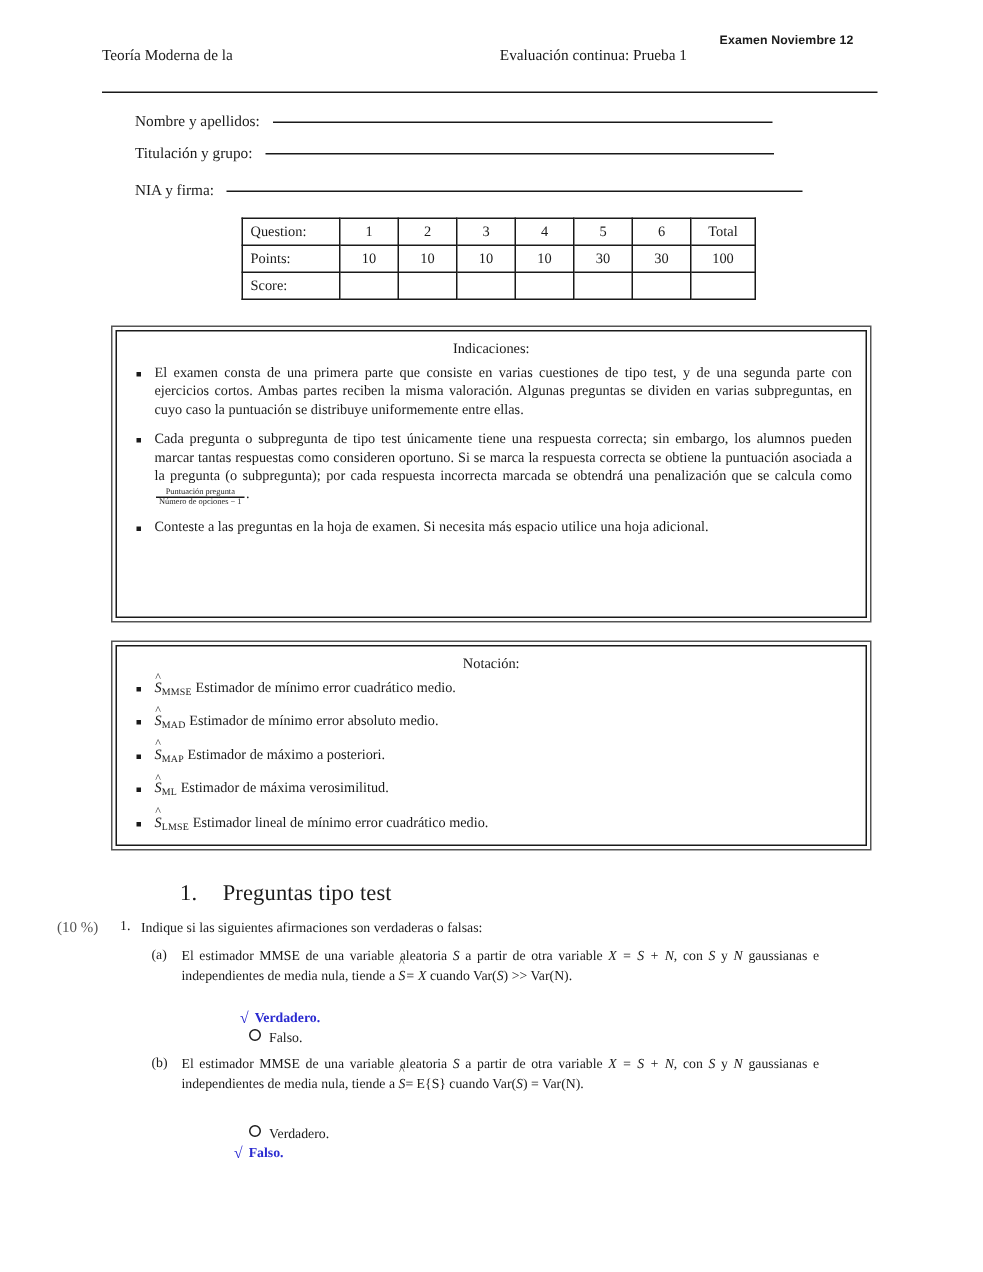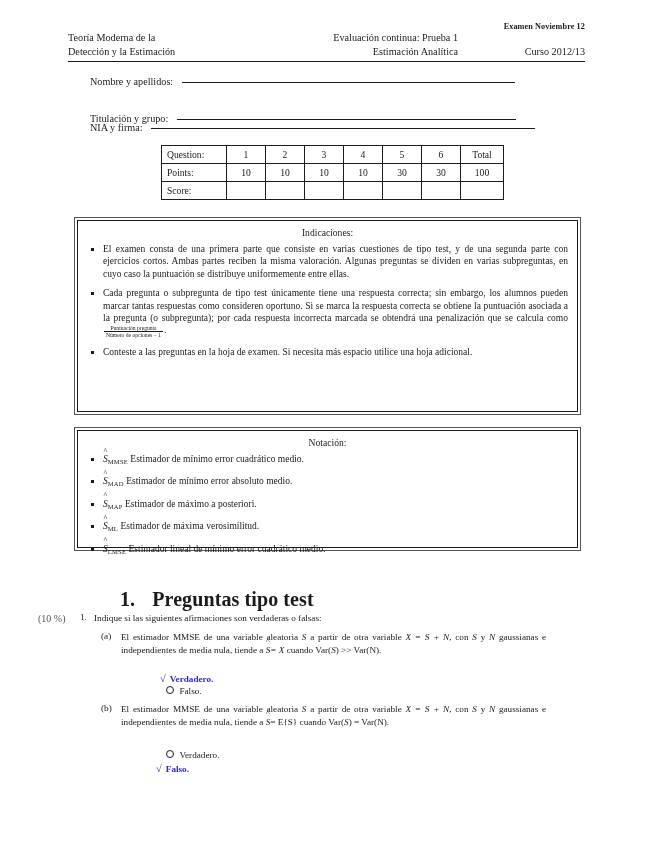--- a/index.html
+++ b/index.html
@@ -23,22 +23,22 @@
   }
 
   
   .hdr {
     position: absolute;
     left: 68px; top: 22px;
     width: 517px;
   }
   .hdr-exam {
     position: absolute;
-    right: 0; top: 0;
-    font-family: Liberation Serif, serif;
+    right: 16px; top: 0;
+    font-family: Liberation Sans, sans-serif;
     font-weight: bold;
     font-size: 8.2px;
     letter-spacing: .1px;
     white-space: nowrap;
   }
   .hdr-grid {
     position: absolute;
     left: 0; top: 9px;
     width: 517px;
     font-size: 10.2px;
@@ -168,22 +168,22 @@
     line-height: 6.6px;
     margin: 0 1px;
   }
   .frac .num { display: block; padding: 0 2px; }
   .frac .den { display: block; border-top: 0.7px solid #1a1a1a; padding: 0 2px; }
 
   
   .section-head {
     position: absolute;
     left: 120px; top: 588px;
-    font-size: 20px;
-    font-weight: bold;
+    font-size: 15px;
+    font-weight: normal;
     letter-spacing: .1px;
   }
   .section-head .num { margin-right: 17px; }
 
   .qmark {
     position: absolute;
     font-size: 10px;
     color: #555;
   }
   .qnum {
@@ -235,34 +235,29 @@
 
 <div class="page">
 
   <div class="hdr">
     <div class="hdr-exam">Examen Noviembre 12</div>
     <div class="hdr-grid">
       <div class="hdr-row">
         <span class="hdr-c1">Teoría Moderna de la</span>
         <span class="hdr-c2">Evaluación continua: Prueba 1</span>
       </div>
-      <div class="hdr-row">
-        <span class="hdr-c1">Detección y la Estimación</span>
-        <span class="hdr-c2">Estimación Analítica</span>
-        <span class="hdr-c3">Curso 2012/13</span>
-      </div>
     </div>
   </div>
   <div class="hdr-rule"></div>
 
   <div class="field" style="left:90px; top:76px;">
     <span class="lbl">Nombre y apellidos:</span>
     <span class="line" style="width:333px; margin-left:6px;"></span>
   </div>
-  <div class="field" style="left:90px; top:97px;margin-top:16px;">
+  <div class="field" style="left:90px; top:97px;">
     <span class="lbl">Titulación y grupo:</span>
     <span class="line" style="width:339px; margin-left:6px;"></span>
   </div>
   <div class="field" style="left:90px; top:122px;">
     <span class="lbl">NIA y firma:</span>
     <span class="line" style="width:384px; margin-left:6px;"></span>
   </div>
 
   <table class="score-table">
     <tbody>
@@ -309,21 +304,21 @@
         <li>
           <span>Cada pregunta o subpregunta de tipo test únicamente tiene una respuesta correcta; sin embargo, los alumnos pueden marcar tantas respuestas como consideren oportuno. Si se marca la respuesta correcta se obtiene la puntuación asociada a la pregunta (o subpregunta); por cada respuesta incorrecta marcada se obtendrá una penalización que se calcula como</span><span class="frac"><span class="num">Puntuación pregunta</span><span class="den">Número de opciones − 1</span></span><span>.</span>
         </li>
         <li>
           <span>Conteste a las preguntas en la hoja de examen. Si necesita más espacio utilice una hoja adicional.</span>
         </li>
       </ul>
     </div>
   </div>
 
-  <div class="fbox" style="left:74px; top:427px; width:507px; height:124px;">
+  <div class="fbox" style="left:74px; top:427px; width:507px; height:140px;">
     <div class="fbox-inner">
       <div class="box-title">Notación:</div>
       <ul class="bullets notation">
         <li>
           <span class="hatS">S</span><span class="sub">MMSE</span>
           <span>Estimador de mínimo error cuadrático medio.</span>
         </li>
         <li>
           <span class="hatS">S</span><span class="sub">MAD</span>
           <span>Estimador de mínimo error absoluto medio.</span>

